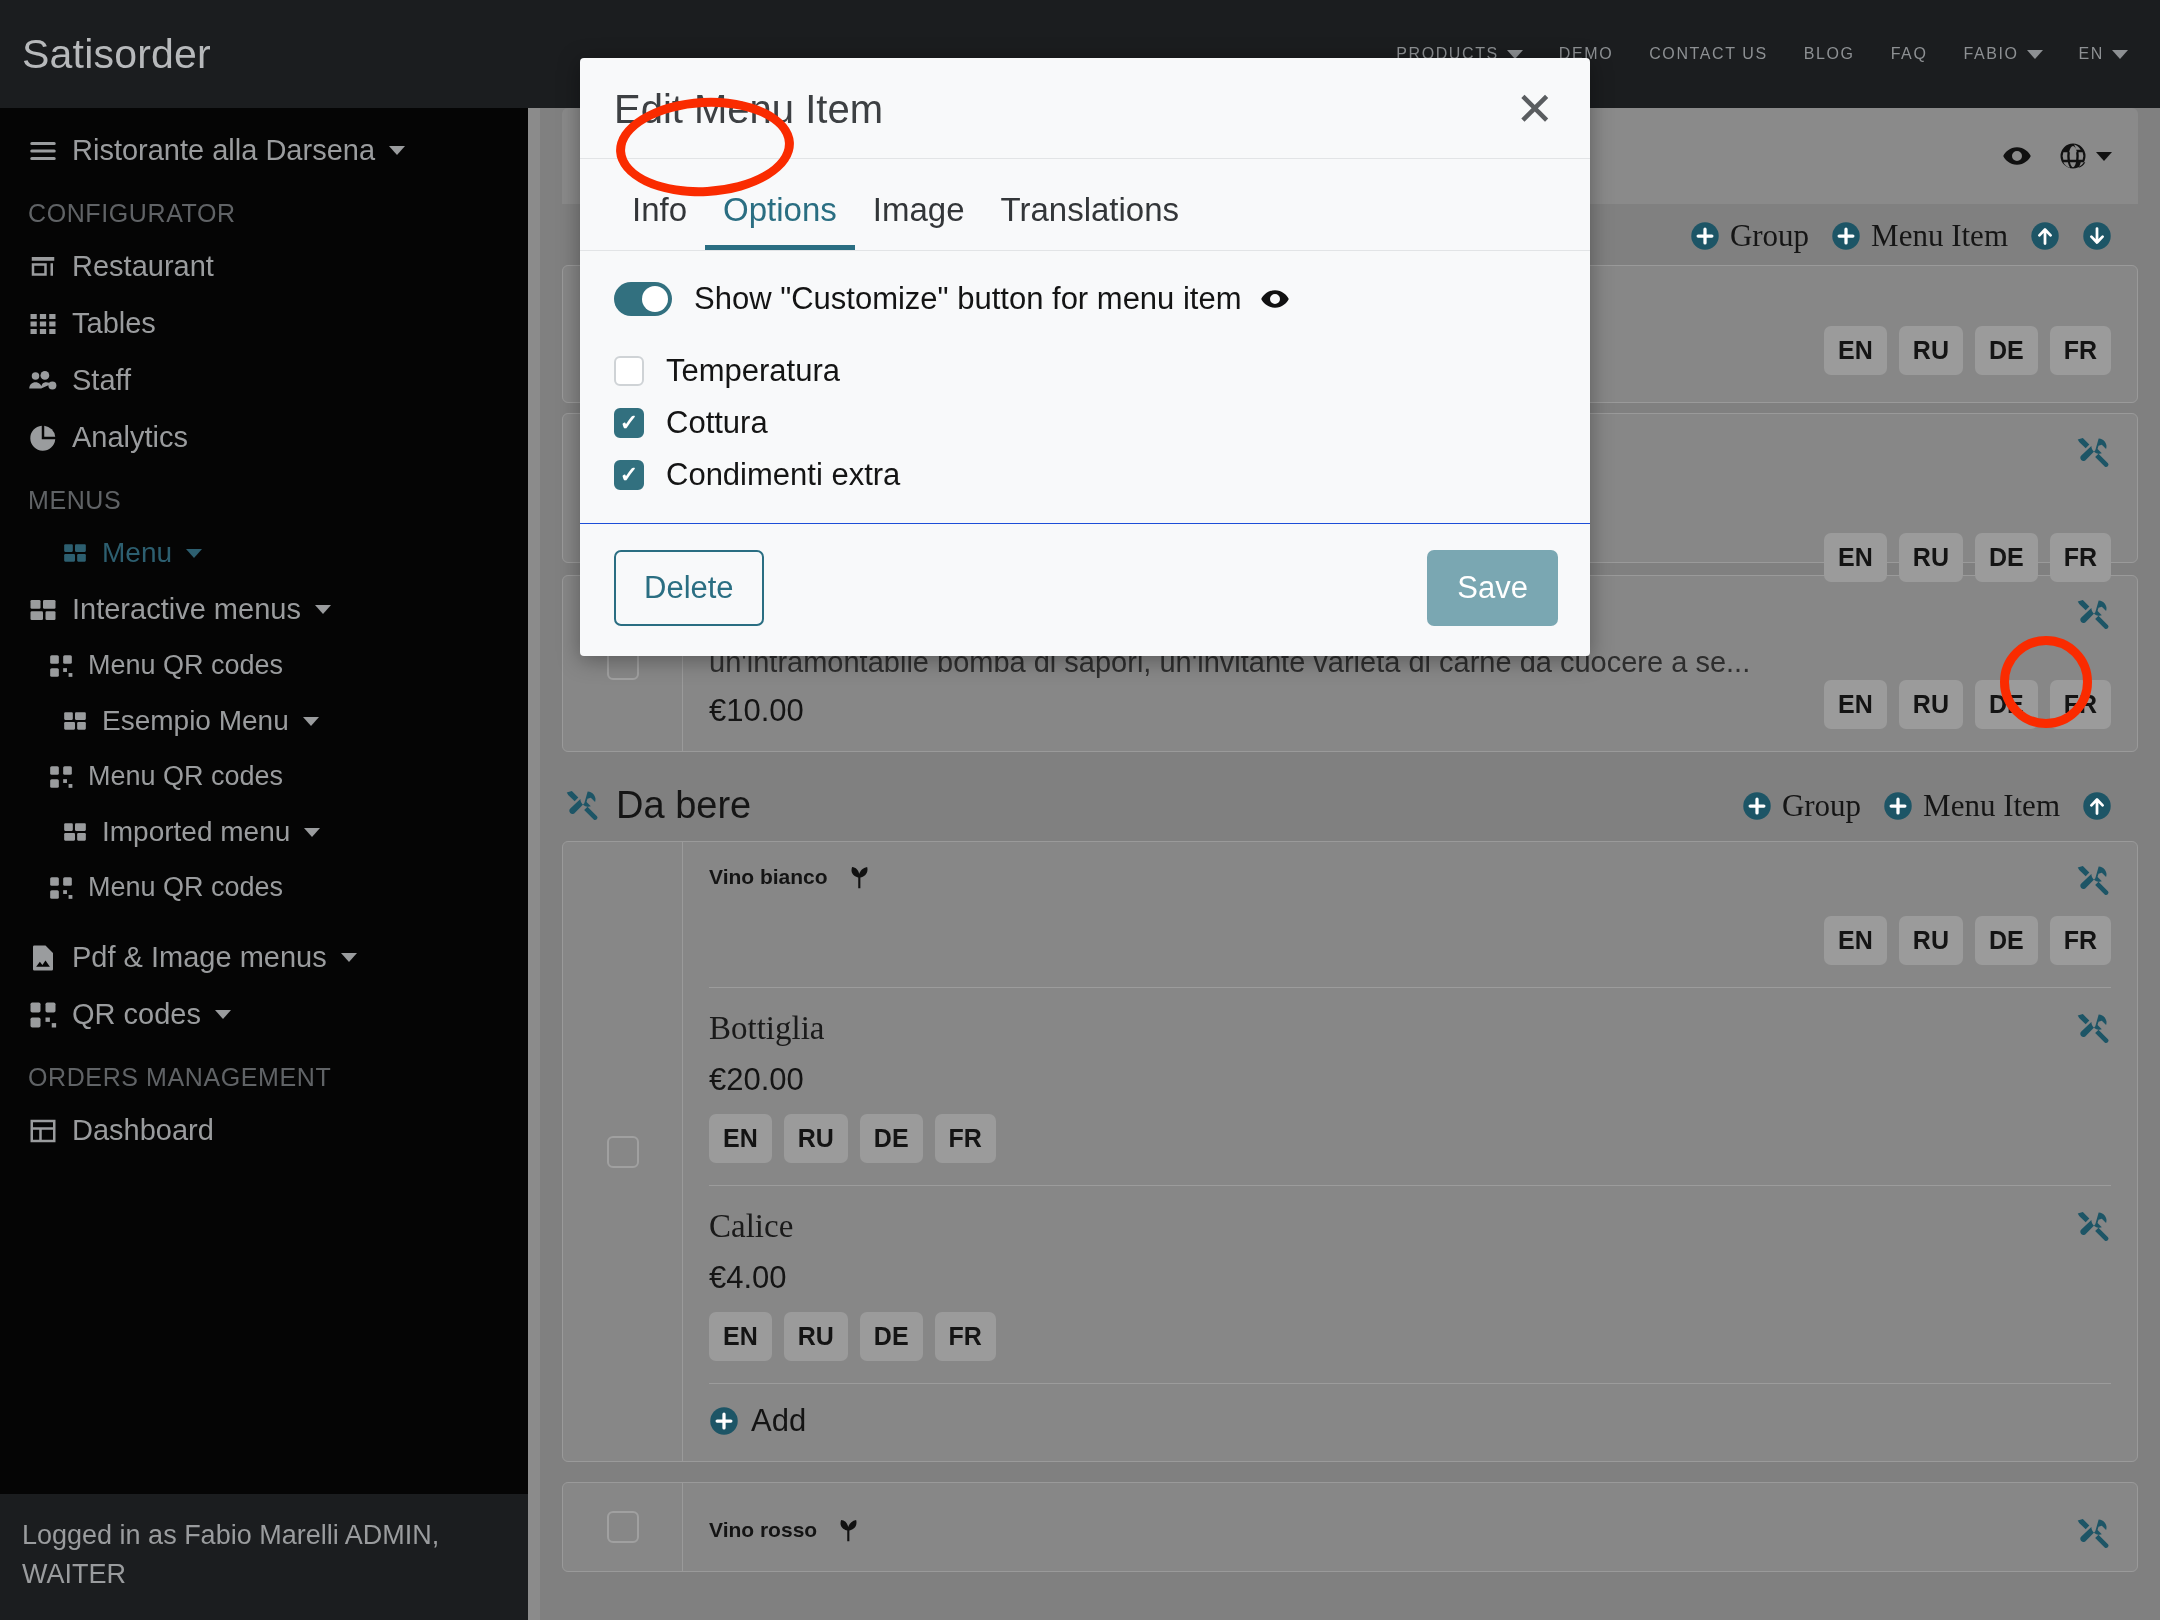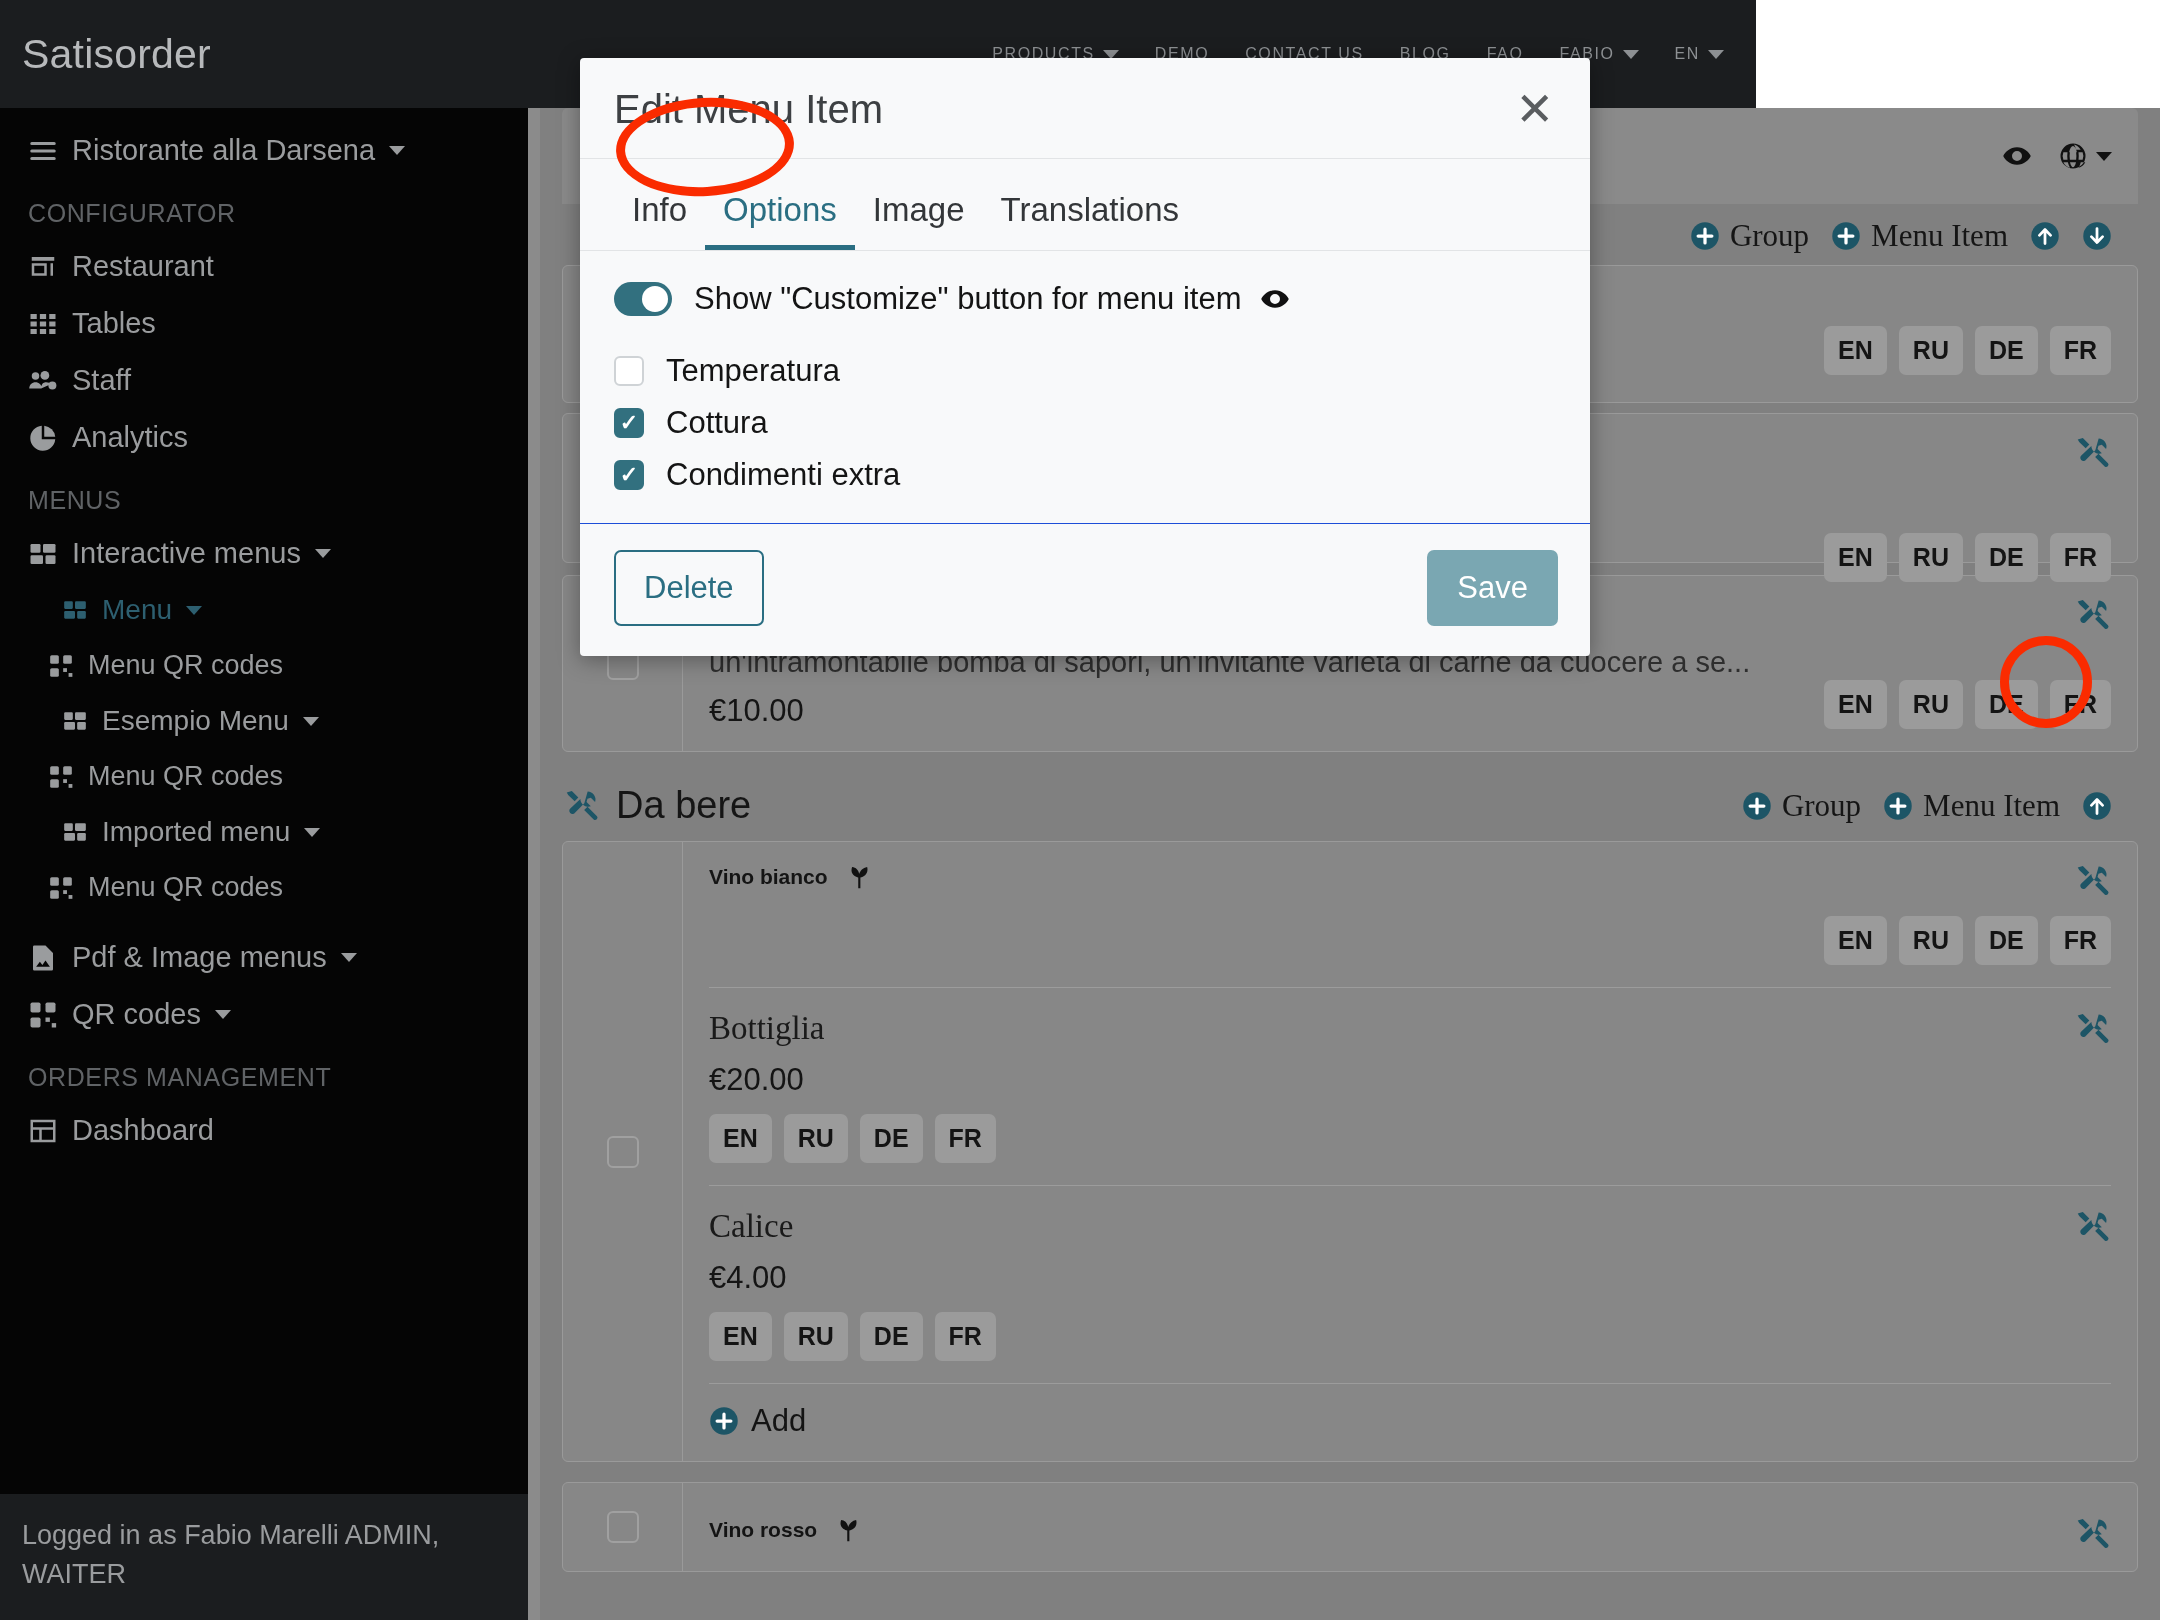--- a/index.html
+++ b/index.html
@@ -8,21 +8,21 @@
     overflow: hidden;
     font-family: "Liberation Sans", sans-serif;
     background: #ffffff;
   }
 
   
   #root { position: relative; width: 2160px; height: 1620px; }
 
   
   .topbar {
-    position: absolute; top: 0; left: 0; width: 1756px; height: 108px;
+    position: absolute; top: 0; left: 0; width: 2160px; height: 108px;
     background: #1b1d1f;
     display: flex; align-items: center;
     z-index: 5;
   }
   .brand {
     color: #b7b9bb; font-size: 41px; letter-spacing: .2px;
     padding-left: 22px; width: 540px; font-weight: 400;
   }
   .topnav {
     flex: 1; display: flex; align-items: center; justify-content: flex-end;
@@ -510,47 +510,47 @@
           <svg viewBox="0 0 24 24">
               <path fill="#9a9c9e" d="M11 2.2A10 10 0 1021.8 13H11V2.2z"></path>
               <path fill="#9a9c9e" d="M13 2.2V11h8.8A10 10 0 0013 2.2z"></path>
             </svg>
         </span>
         <span>Analytics</span>
       </div>
 
       <div class="sb-head">MENUS</div>
 
-      <div class="sb-row">
-        <span class="ico">
-          <svg viewBox="0 0 24 24">
-              <g fill="#9a9c9e">
-                <rect x="2" y="4" width="8" height="7" rx="1"></rect>
-                <rect x="12" y="4" width="10" height="7" rx="1"></rect>
-                <rect x="2" y="13" width="10" height="7" rx="1"></rect>
-                <rect x="14" y="13" width="8" height="7" rx="1"></rect>
-              </g>
-            </svg>
-        </span>
-        <span>Interactive menus</span>
-        <span class="caret"></span>
-      </div>
-
       <div class="sb-row indent1 sel">
         <span class="ico ico-sm">
           <svg viewBox="0 0 24 24">
               <g fill="#2d5f70">
                 <rect x="2" y="4" width="8" height="7" rx="1"></rect>
                 <rect x="12" y="4" width="10" height="7" rx="1"></rect>
                 <rect x="2" y="13" width="10" height="7" rx="1"></rect>
                 <rect x="14" y="13" width="8" height="7" rx="1"></rect>
               </g>
             </svg>
         </span>
         <span>Menu</span>
+        <span class="caret"></span>
+      </div>
+
+      <div class="sb-row">
+        <span class="ico">
+          <svg viewBox="0 0 24 24">
+              <g fill="#9a9c9e">
+                <rect x="2" y="4" width="8" height="7" rx="1"></rect>
+                <rect x="12" y="4" width="10" height="7" rx="1"></rect>
+                <rect x="2" y="13" width="10" height="7" rx="1"></rect>
+                <rect x="14" y="13" width="8" height="7" rx="1"></rect>
+              </g>
+            </svg>
+        </span>
+        <span>Interactive menus</span>
         <span class="caret"></span>
       </div>
 
       <div class="sb-row indent2">
         <span class="ico ico-sm">
           <svg viewBox="0 0 24 24">
               <g fill="#9a9c9e">
                 <rect x="2" y="2" width="8" height="8" rx="1.4"></rect>
                 <rect x="14" y="2" width="8" height="8" rx="1.4"></rect>
                 <rect x="2" y="14" width="8" height="8" rx="1.4"></rect>

